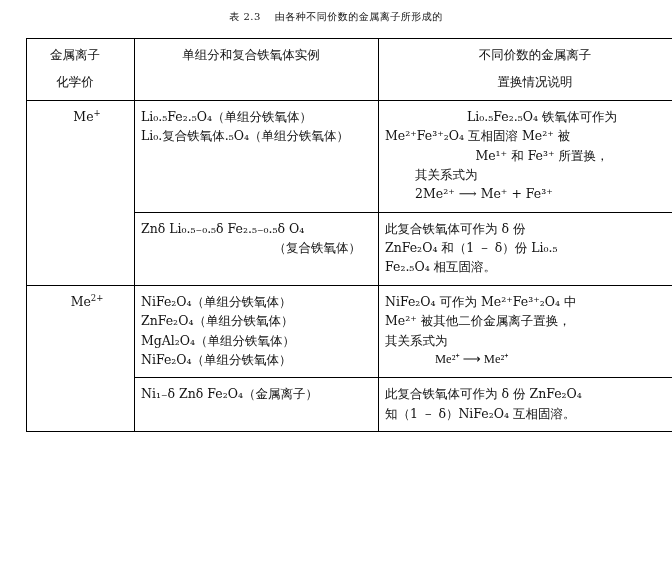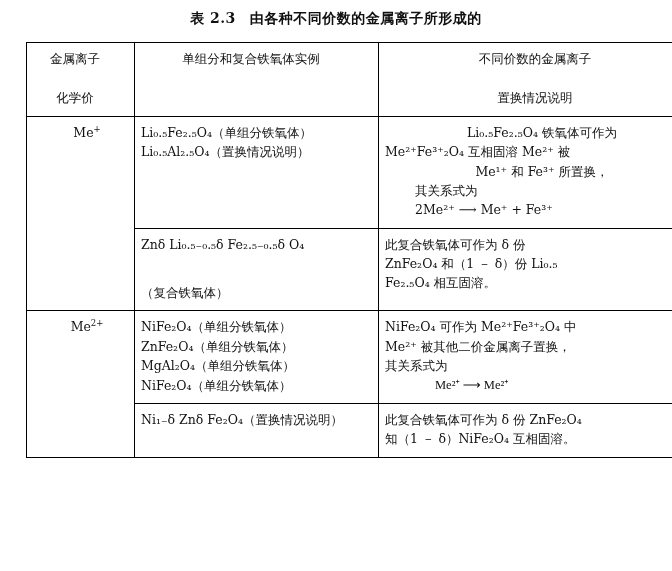--- a/index.html
+++ b/index.html
@@ -17,22 +17,22 @@
   }
   .page {
     position: relative;
     width: 672px;
     height: 571px;
     box-sizing: border-box;
     padding: 0;
   }
   .title {
     text-align: center;
-    font-weight: bold;
-    font-size: 14px;
+    font-weight: normal;
+    font-size: 10px;
     letter-spacing: 0.5px;
   }
   .title .line1 { margin-top: 10px; }
   .title .line2 { margin-top: 9px; }
   .title .tblnum { margin-right: 14px; }
 
   table.main {
     margin-top: 14px;
     border-collapse: collapse;
     width: 620px;
@@ -64,31 +64,31 @@
     width: 300px;
     border-right: none;
   }
   .hdr td {
     text-align: center;
     padding-top: 10px;
     padding-bottom: 10px;
     font-size: 13px;
   }
   .hdr .hline { display: block; }
-  .hdr .hline + .hline { margin-top: 20px; }
+  .hdr .hline + .hline { margin-top: 8px; }
 
   .valence {
     padding-top: 10px;
     font-size: 13px;
   }
   .row-line { display: block; white-space: nowrap; }
   .indent-1 { padding-left: 14px; text-align: center; }
   .indent-2 { padding-left: 30px; }
   .indent-3 { padding-left: 50px; font-family: Liberation Serif, serif; }
-  .center-line { display: block; text-align: left; margin-top: 29px; }
+  .center-line { display: block; text-align: right; }
   sup {
     font-size: 8.5px;
     vertical-align: baseline;
     position: relative;
     top: -5px;
   }
   .nowrap { white-space: nowrap; margin-left: 24px; }
 </style>
 </head>
 <body>
@@ -116,21 +116,21 @@
         <span class="hline">置换情况说明</span>
       </td>
     </tr>
 
     <tr>
       <td class="col1 valence" rowspan="2">
         <span class="nowrap"><span>Me</span><sup>+</sup></span>
       </td>
       <td class="col2">
         <span class="row-line">Li₀.₅Fe₂.₅O₄（单组分铁氧体）</span>
-        <span class="row-line">Li₀.₅Al₂.₅O₄（置换情况说明）</span>
+        <span class="row-line">Li₀.复合铁氧体.₅O₄（单组分铁氧体）</span>
       </td>
       <td class="col3">
         <span class="row-line indent-1">Li₀.₅Fe₂.₅O₄ 铁氧体可作为</span>
         <span class="row-line">Me²⁺Fe³⁺₂O₄ 互相固溶 Me²⁺ 被</span>
         <span class="row-line indent-1">Me¹⁺ 和 Fe³⁺ 所置换，</span>
         <span class="row-line indent-2">其关系式为</span>
         <span class="row-line indent-2">2Me²⁺ ⟶ Me⁺ + Fe³⁺</span>
       </td>
     </tr>
 
@@ -159,21 +159,21 @@
       <td class="col3">
         <span class="row-line">NiFe₂O₄ 可作为 Me²⁺Fe³⁺₂O₄ 中</span>
         <span class="row-line">Me²⁺ 被其他二价金属离子置换，</span>
         <span class="row-line">其关系式为</span>
         <span class="row-line indent-3">Me²⁺ ⟶ Me²⁺</span>
       </td>
     </tr>
 
     <tr>
       <td class="col2">
-        <span class="row-line">Ni₁₋δ Znδ Fe₂O₄（置换情况说明）</span>
+        <span class="row-line">Ni₁₋δ Znδ Fe₂O₄（金属离子）</span>
       </td>
       <td class="col3">
         <span class="row-line">此复合铁氧体可作为 δ 份 ZnFe₂O₄</span>
         <span class="row-line">知（1 － δ）NiFe₂O₄ 互相固溶。</span>
       </td>
     </tr>
   </tbody>
     </table>
 
 </div>

